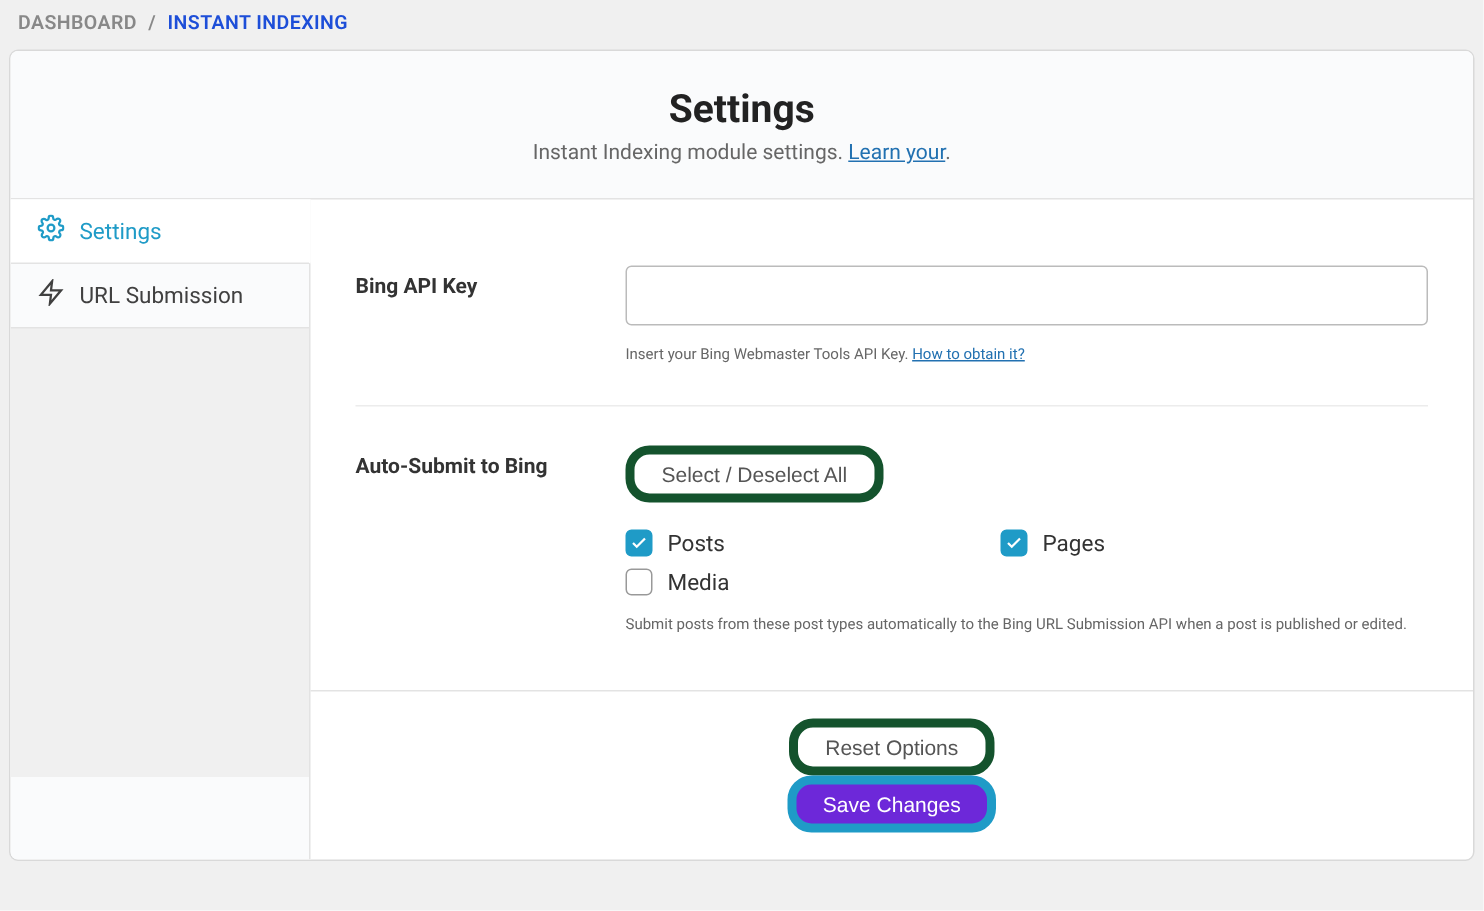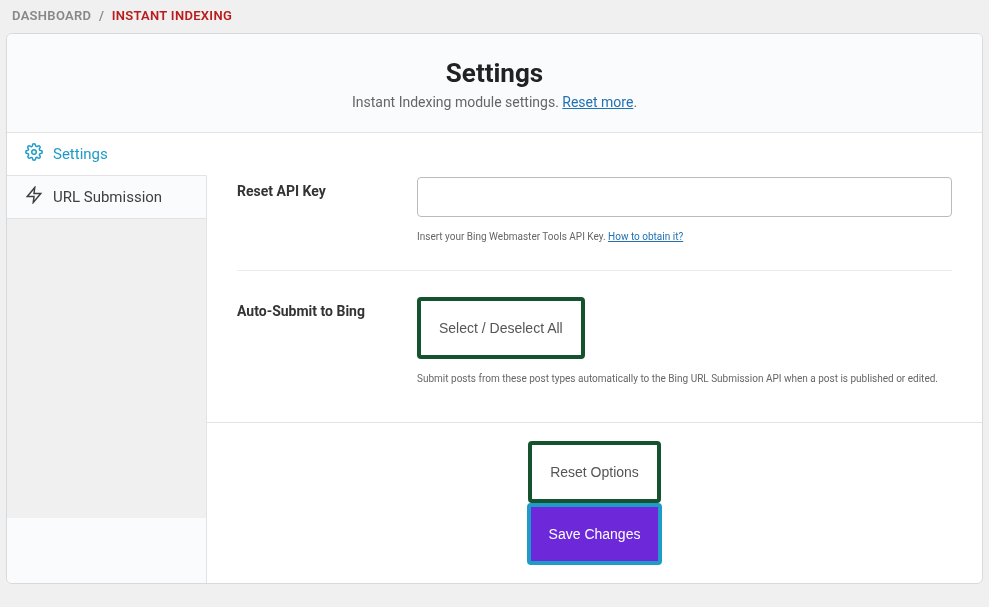--- a/index.html
+++ b/index.html
@@ -13,21 +13,21 @@
       overflow: hidden;
     }
     .breadcrumb {
       padding: 8px 12px 10px 12px;
       font-size: 13px;
       font-weight: 600;
       color: #888;
       letter-spacing: 0.3px;
     }
     .breadcrumb .sep { margin: 0 4px; color: #888; }
-    .breadcrumb .current { color: #b91c1c; text-align: right; }
+    .breadcrumb .current { color: #1d4ed8; text-align: right; }
     .panel {
       margin: 0 6px 24px 6px;
       border: 1px solid #d9d9d9;
       border-radius: 6px;
       background: #fff;
       overflow: hidden;
     }
     .panel-header {
       background: #fafbfc;
       border-bottom: 1px solid #e3e3e3;
@@ -122,23 +122,23 @@
     .help-text {
       margin-top: 14px;
       color: #666;
       font-size: 10px;
     }
     .help-text a { color: #2271b1; text-decoration: underline; }
     .btn {
       display: inline-flex;
       align-items: center;
       justify-content: center;
-      padding: 19px 18px;
-      border: 4px solid #14532d;
-      border-radius: 4px;
+      padding: 5px 18px;
+      border: 6px solid #14532d;
+      border-radius: 16px;
       background: #fff;
       color: #555;
       font-size: 14px;
       cursor: pointer;
     }
     .btn-primary {
       background: #6d28d9;
       border-color: #1f9bc7;
       color: #fff;
       font-weight: 500;
@@ -189,21 +189,21 @@
 <div class="breadcrumb">
   <span>DASHBOARD</span>
   <span class="sep">/</span>
   <span class="current">INSTANT INDEXING</span>
 </div>
 
 <div class="panel">
   <div class="panel-header">
     <h1>Settings</h1>
     <p>
-      <span>Instant Indexing module settings. </span><a href="#">Reset more</a><span>.</span>
+      <span>Instant Indexing module settings. </span><a href="#">Learn your</a><span>.</span>
     </p>
   </div>
 
   <div class="body-layout">
     <div class="tabs">
       <div class="tab active">
         <span>
           <svg viewBox="0 0 24 24" fill="none" stroke="currentColor" stroke-width="2">
               <circle cx="12" cy="12" r="3"></circle>
               <path d="M19.4 15a1.65 1.65 0 0 0 .33 1.82l.06.06a2 2 0 1 1-2.83 2.83l-.06-.06a1.65 1.65 0 0 0-1.82-.33 1.65 1.65 0 0 0-1 1.51V21a2 2 0 0 1-4 0v-.09a1.65 1.65 0 0 0-1-1.51 1.65 1.65 0 0 0-1.82.33l-.06.06a2 2 0 1 1-2.83-2.83l.06-.06a1.65 1.65 0 0 0 .33-1.82 1.65 1.65 0 0 0-1.51-1H3a2 2 0 0 1 0-4h.09a1.65 1.65 0 0 0 1.51-1 1.65 1.65 0 0 0-.33-1.82l-.06-.06a2 2 0 1 1 2.83-2.83l.06.06a1.65 1.65 0 0 0 1.82.33h0a1.65 1.65 0 0 0 1-1.51V3a2 2 0 0 1 4 0v.09a1.65 1.65 0 0 0 1 1.51h0a1.65 1.65 0 0 0 1.82-.33l.06-.06a2 2 0 1 1 2.83 2.83l-.06.06a1.65 1.65 0 0 0-.33 1.82v0a1.65 1.65 0 0 0 1.51 1H21a2 2 0 0 1 0 4h-.09a1.65 1.65 0 0 0-1.51 1z"></path>
@@ -219,34 +219,56 @@
         </span>
         <span>URL Submission</span>
       </div>
       <div class="tabs-spacer"></div>
     </div>
 
     <div class="content">
       <div class="content-inner">
 
         <div class="field-row">
-          <div class="field-label">Reset API Key</div>
+          <div class="field-label">Bing API Key</div>
           <div class="field-control">
             <input type="text" class="text-input" value="" style="">
             <div class="help-text">
               <span>Insert your Bing Webmaster Tools API Key. </span><a href="#">How to obtain it?</a>
             </div>
           </div>
         </div>
 
         <div class="field-row">
           <div class="field-label">Auto-Submit to Bing</div>
           <div class="field-control">
             <button class="btn">Select / Deselect All</button>
 
+            <div class="check-grid">
+              <label class="check-item">
+                <span class="chk checked">
+                    <svg viewBox="0 0 24 24">
+                      <polyline points="20 6 9 17 4 12"></polyline>
+                    </svg>
+                  </span>
+                <span>Posts</span>
+              </label>
+              <label class="check-item">
+                <span class="chk checked">
+                    <svg viewBox="0 0 24 24">
+                      <polyline points="20 6 9 17 4 12"></polyline>
+                    </svg>
+                  </span>
+                <span>Pages</span>
+              </label>
+              <label class="check-item">
+                <span class="chk"></span>
+                <span>Media</span>
+              </label>
+            </div>
 
             <div class="help-text">Submit posts from these post types automatically to the Bing URL Submission API when a post is published or edited.</div>
           </div>
         </div>
 
       </div>
       <div class="footer">
         <button class="btn">Reset Options</button>
         <button class="btn btn-primary">Save Changes</button>
       </div>

